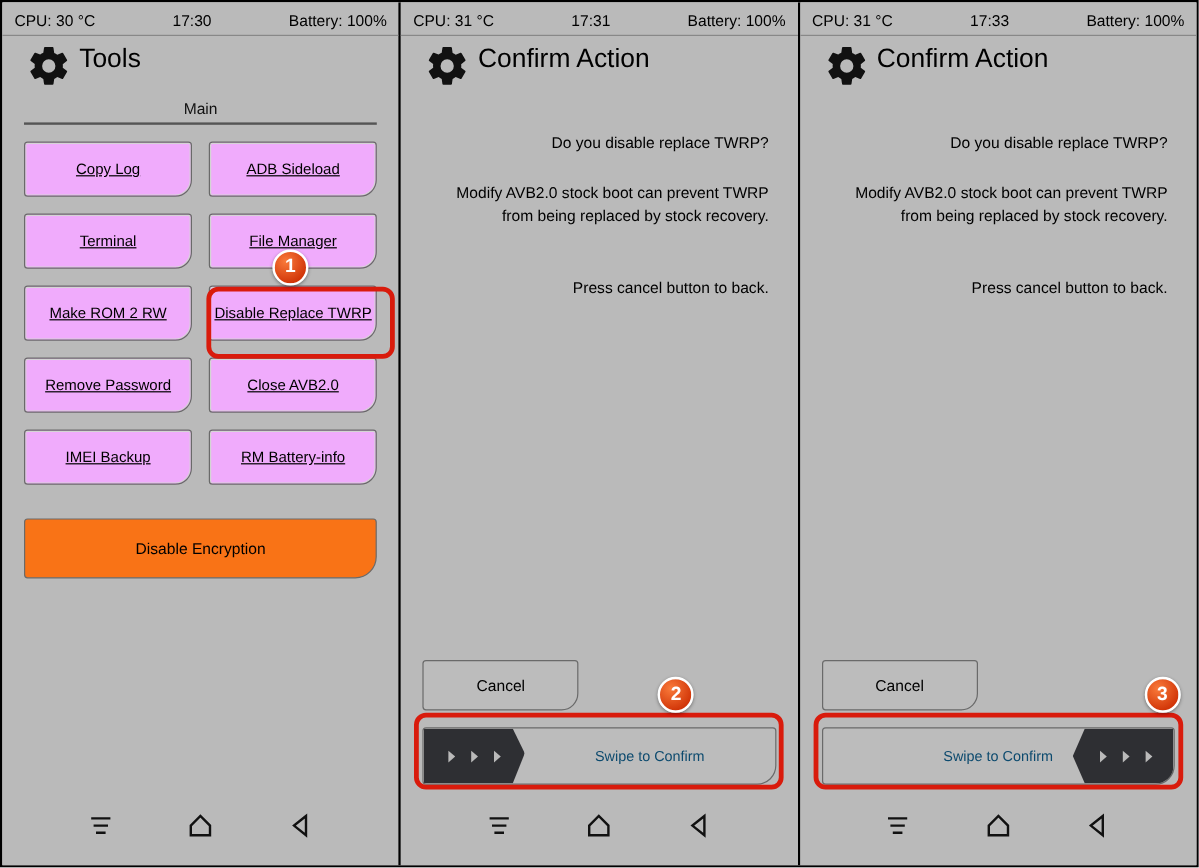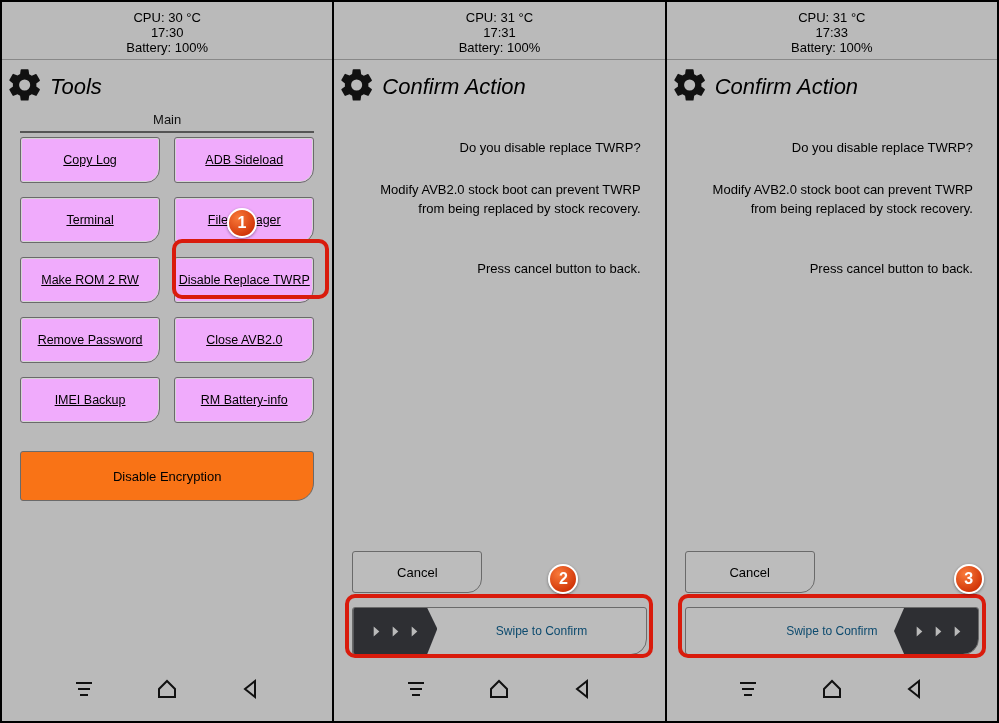--- a/index.html
+++ b/index.html
@@ -27,42 +27,40 @@
   }
   .panel:last-child { border-right: none; }
   .status-bar {
     display: flex;
     justify-content: space-between;
     align-items: center;
     padding: 8px 10px 4px 10px;
     font-size: 13px;
     color: #000;
     border-bottom: 1px solid #888;
-    flex-direction: column;
   }
   .header {
     display: flex;
-    align-items: center;
-    padding: 6px 10px 2px 4px;
+    align-items: flex-start;
+    padding: 6px 10px 2px 20px;
     gap: 6px;
-    font-style: italic;
   }
   .gear-icon svg { width: 38px; height: 38px; }
   .header-title {
     font-size: 22px;
     font-weight: 500;
     color: #000;
   }
   .sub-header {
     text-align: center;
     font-size: 13px;
     color: #111;
     padding: 2px 0 4px 0;
     border-bottom: 2px solid #555;
-    margin: 0 18px 0 18px;
+    margin: 0 18px 10px 18px;
   }
   .tool-grid {
     display: grid;
     grid-template-columns: 1fr 1fr;
     gap: 14px 14px;
     padding: 4px 18px;
   }
   .tool-btn {
     height: 46px;
     background: #f0abfc;

